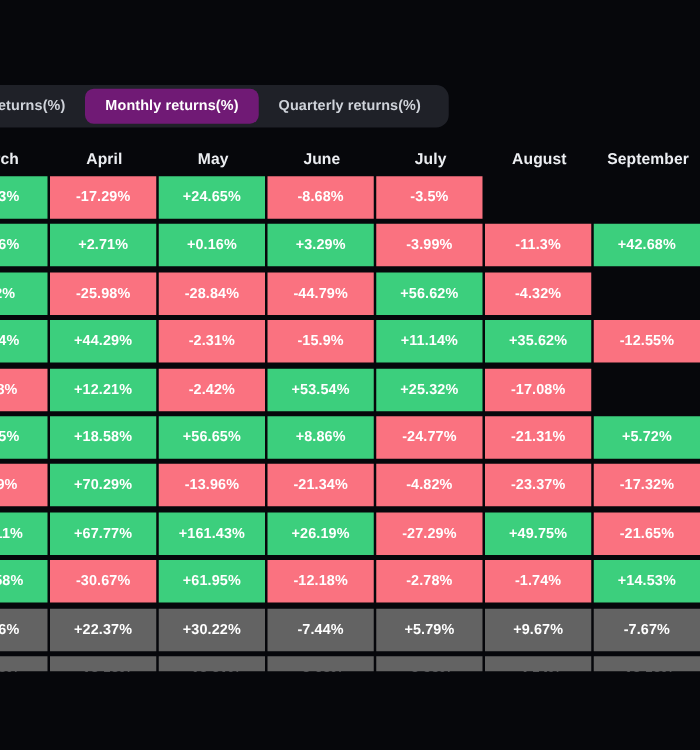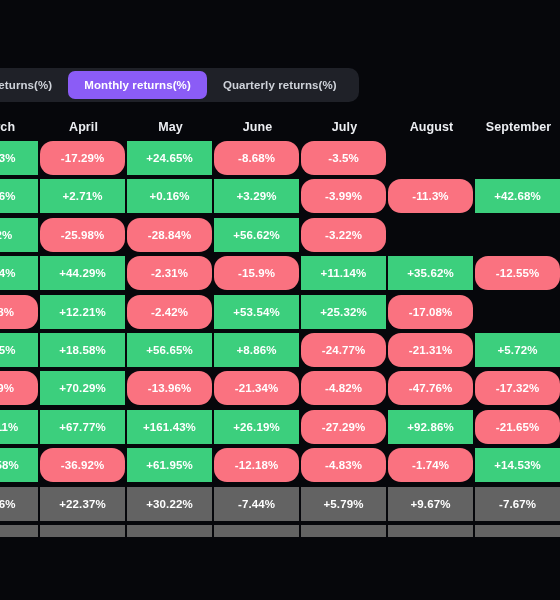--- a/index.html
+++ b/index.html
@@ -56,21 +56,21 @@
     font-weight: 700;
     letter-spacing: 0.1px;
     color: #cfd3da;
     white-space: nowrap;
     cursor: pointer;
     background: transparent;
     border: none;
     font-family: "Liberation Sans", sans-serif;
   }
   .tab.is-active {
-    background: #8b5cf6;
+    background: #701a75;
     color: #ffffff;
   }
 
   
   .grid-viewport {
     position: absolute;
     left: 0;
     top: 112px;
     width: 560px;
     height: 425px;
@@ -111,21 +111,21 @@
     align-items: center;
     justify-content: center;
     font-size: 11.5px;
     font-weight: 700;
     letter-spacing: 0.1px;
     color: #ffffff;
     white-space: nowrap;
     box-sizing: border-box;
   }
   .cell.pos { background: #3ccf7d; }
-  .cell.neg { background: #fa7280; border-radius: 13px; }
+  .cell.neg { background: #fa7280; }
   .cell.mut-pos,
   .cell.mut-neg { background: #636363; }
   .cell.empty { background: transparent; }
 </style>
 </head>
 <body>
 
 <div class="app">
 
   <div class="tabbar-viewport">
@@ -163,22 +163,23 @@
             <div class="cell pos">+0.16%</div>
             <div class="cell pos">+3.29%</div>
             <div class="cell neg">-3.99%</div>
             <div class="cell neg">-11.3%</div>
             <div class="cell pos">+42.68%</div>
           </div>
           <div class="grid-row">
             <div class="cell pos">+2.2%</div>
             <div class="cell neg">-25.98%</div>
             <div class="cell neg">-28.84%</div>
+            <div class="cell neg">-44.79%</div>
             <div class="cell pos">+56.62%</div>
-            <div class="cell neg">-3.22%</div>
+            <div class="cell neg">-4.32%</div>
           </div>
           <div class="grid-row">
             <div class="cell pos">+4.74%</div>
             <div class="cell pos">+44.29%</div>
             <div class="cell neg">-2.31%</div>
             <div class="cell neg">-15.9%</div>
             <div class="cell pos">+11.14%</div>
             <div class="cell pos">+35.62%</div>
             <div class="cell neg">-12.55%</div>
           </div>
@@ -198,38 +199,38 @@
             <div class="cell neg">-24.77%</div>
             <div class="cell neg">-21.31%</div>
             <div class="cell pos">+5.72%</div>
           </div>
           <div class="grid-row">
             <div class="cell neg">-3.79%</div>
             <div class="cell pos">+70.29%</div>
             <div class="cell neg">-13.96%</div>
             <div class="cell neg">-21.34%</div>
             <div class="cell neg">-4.82%</div>
-            <div class="cell neg">-47.76%</div>
+            <div class="cell neg">-23.37%</div>
             <div class="cell neg">-17.32%</div>
           </div>
           <div class="grid-row">
             <div class="cell pos">+14.11%</div>
             <div class="cell pos">+67.77%</div>
             <div class="cell pos">+161.43%</div>
             <div class="cell pos">+26.19%</div>
             <div class="cell neg">-27.29%</div>
-            <div class="cell pos">+92.86%</div>
+            <div class="cell pos">+49.75%</div>
             <div class="cell neg">-21.65%</div>
           </div>
           <div class="grid-row">
             <div class="cell pos">+10.58%</div>
-            <div class="cell neg">-36.92%</div>
+            <div class="cell neg">-30.67%</div>
             <div class="cell pos">+61.95%</div>
             <div class="cell neg">-12.18%</div>
-            <div class="cell neg">-4.83%</div>
+            <div class="cell neg">-2.78%</div>
             <div class="cell neg">-1.74%</div>
             <div class="cell pos">+14.53%</div>
           </div>
           <div class="grid-row">
             <div class="cell mut-pos">+2.86%</div>
             <div class="cell mut-pos">+22.37%</div>
             <div class="cell mut-pos">+30.22%</div>
             <div class="cell mut-neg">-7.44%</div>
             <div class="cell mut-pos">+5.79%</div>
             <div class="cell mut-pos">+9.67%</div>

